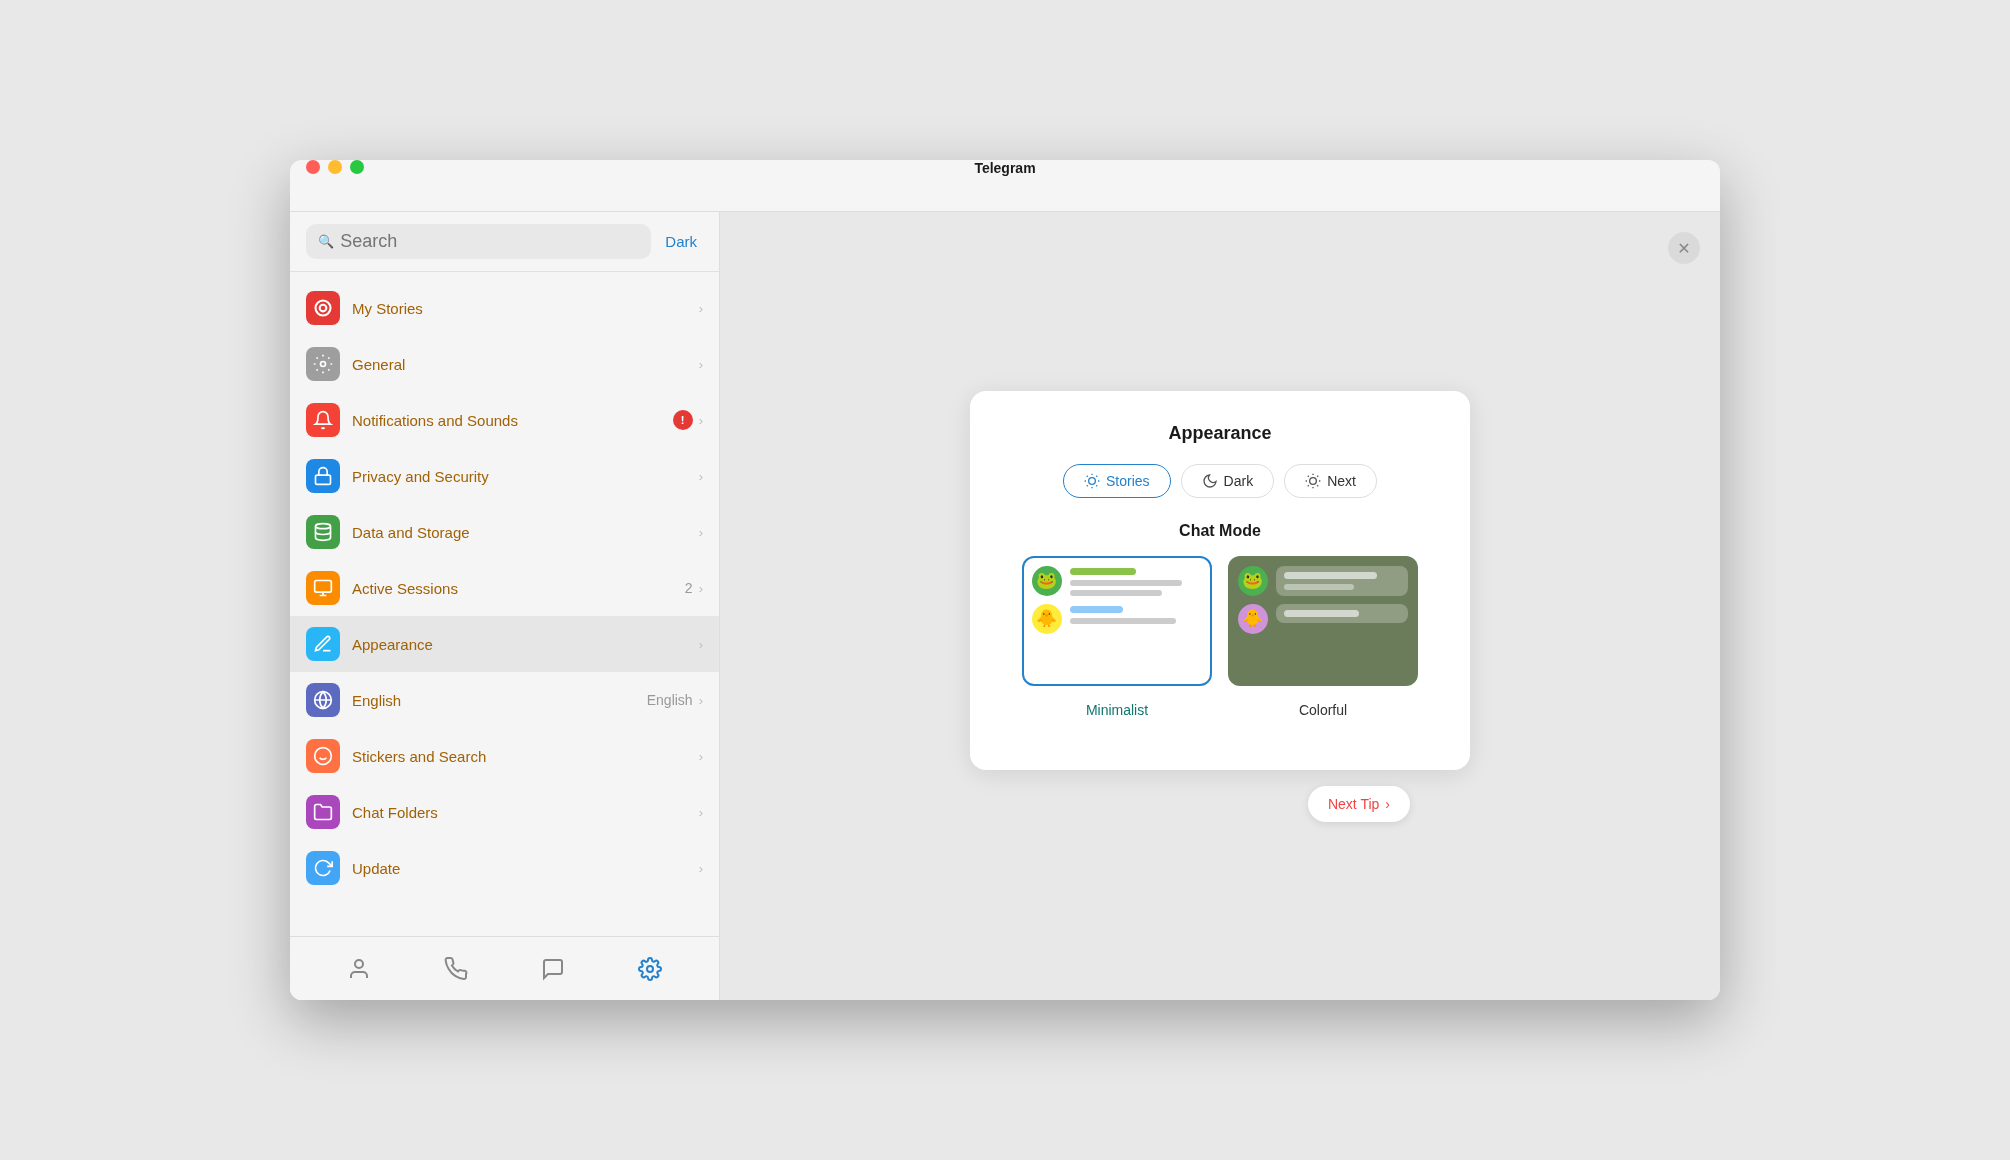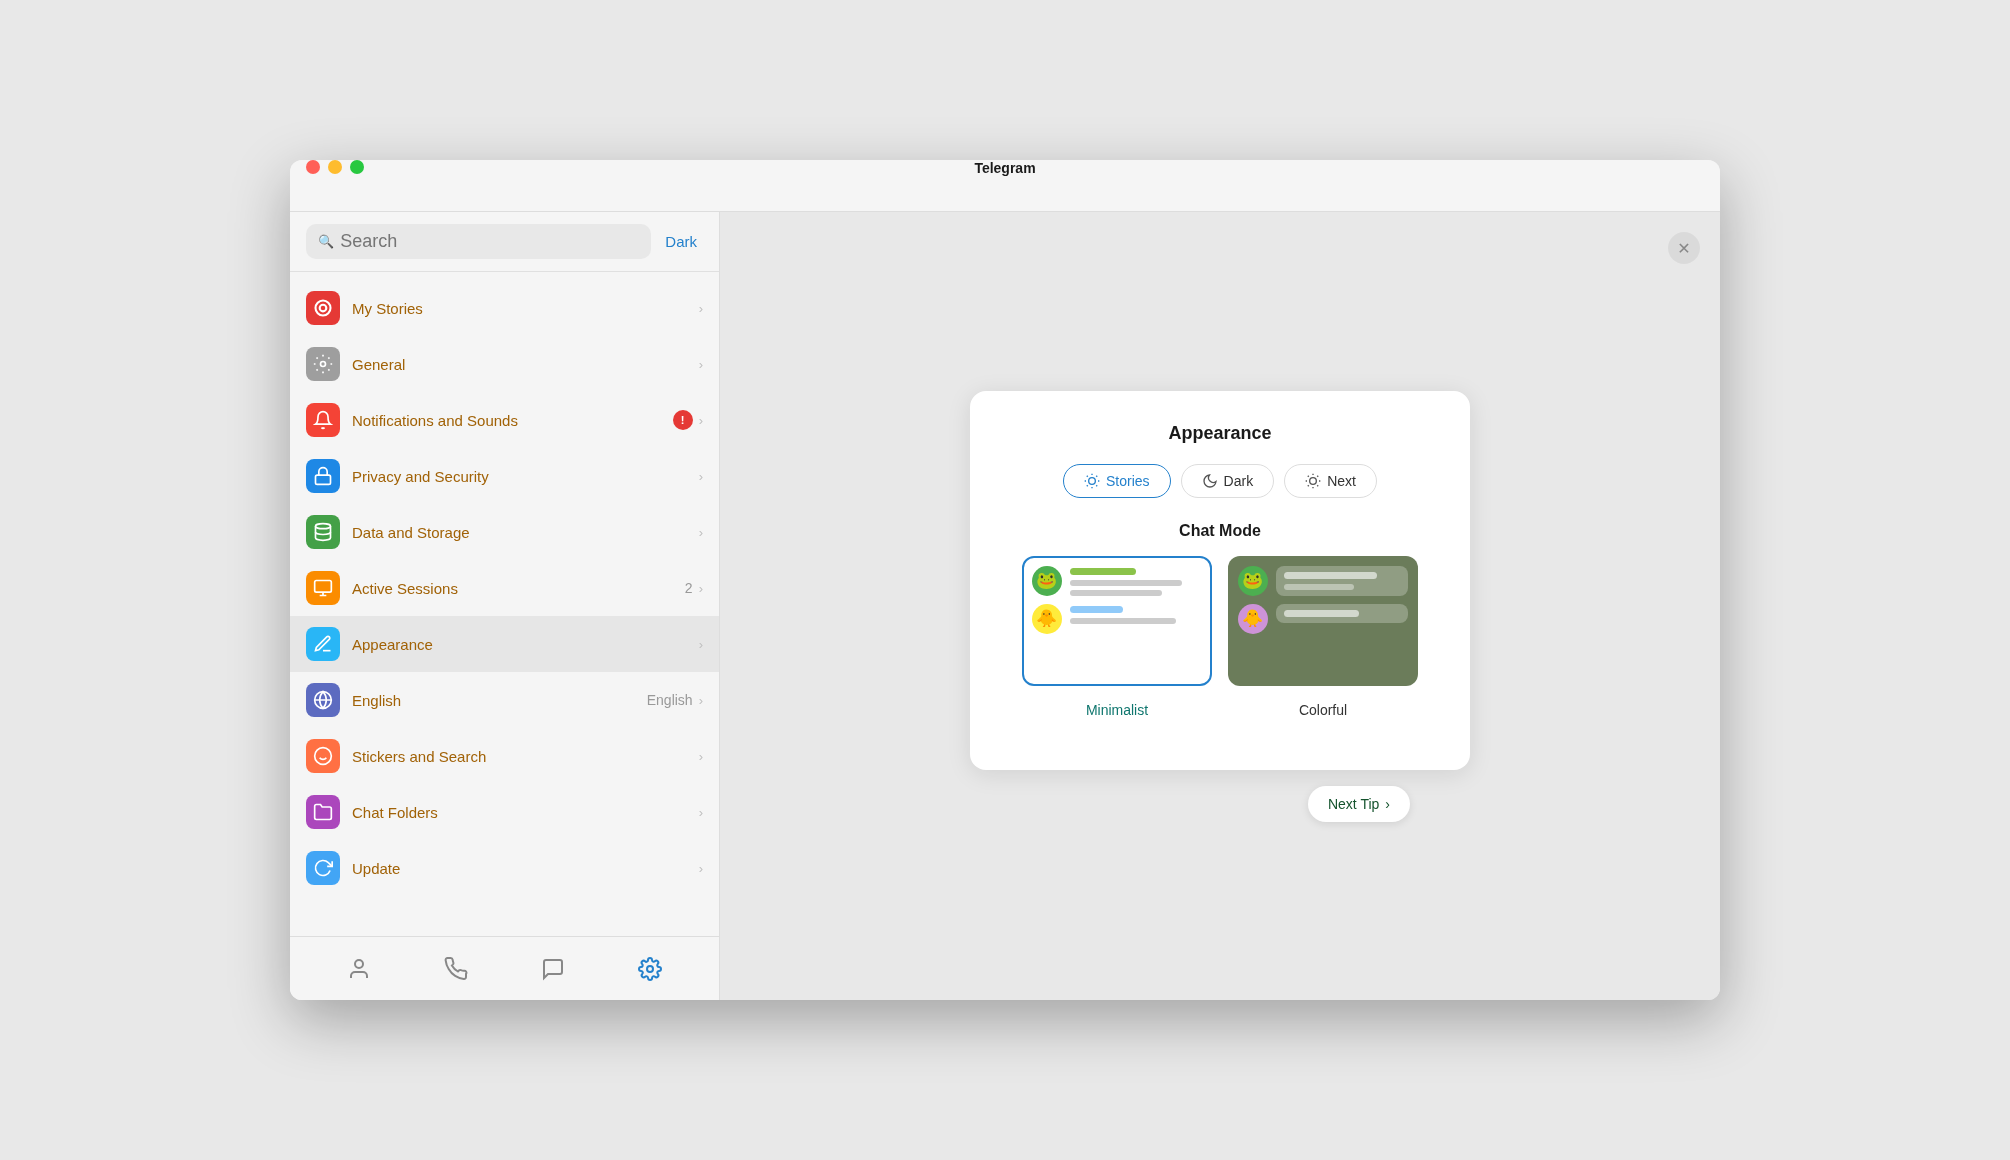--- a/index.html
+++ b/index.html
@@ -337,21 +337,21 @@
       justify-content: flex-end;
       margin-top: 20px;
       padding-right: 60px;
     }
     .next-tip-btn {
       background: white;
       border: none;
       border-radius: 20px;
       padding: 10px 20px;
       font-size: 14px;
-      color: #14532d;
+      color: #ef4444;
       cursor: pointer;
       box-shadow: 0 2px 8px rgba(0,0,0,0.1);
       display: flex;
       align-items: center;
       gap: 6px;
     }
   </style>
 </head>
 <body>
 

